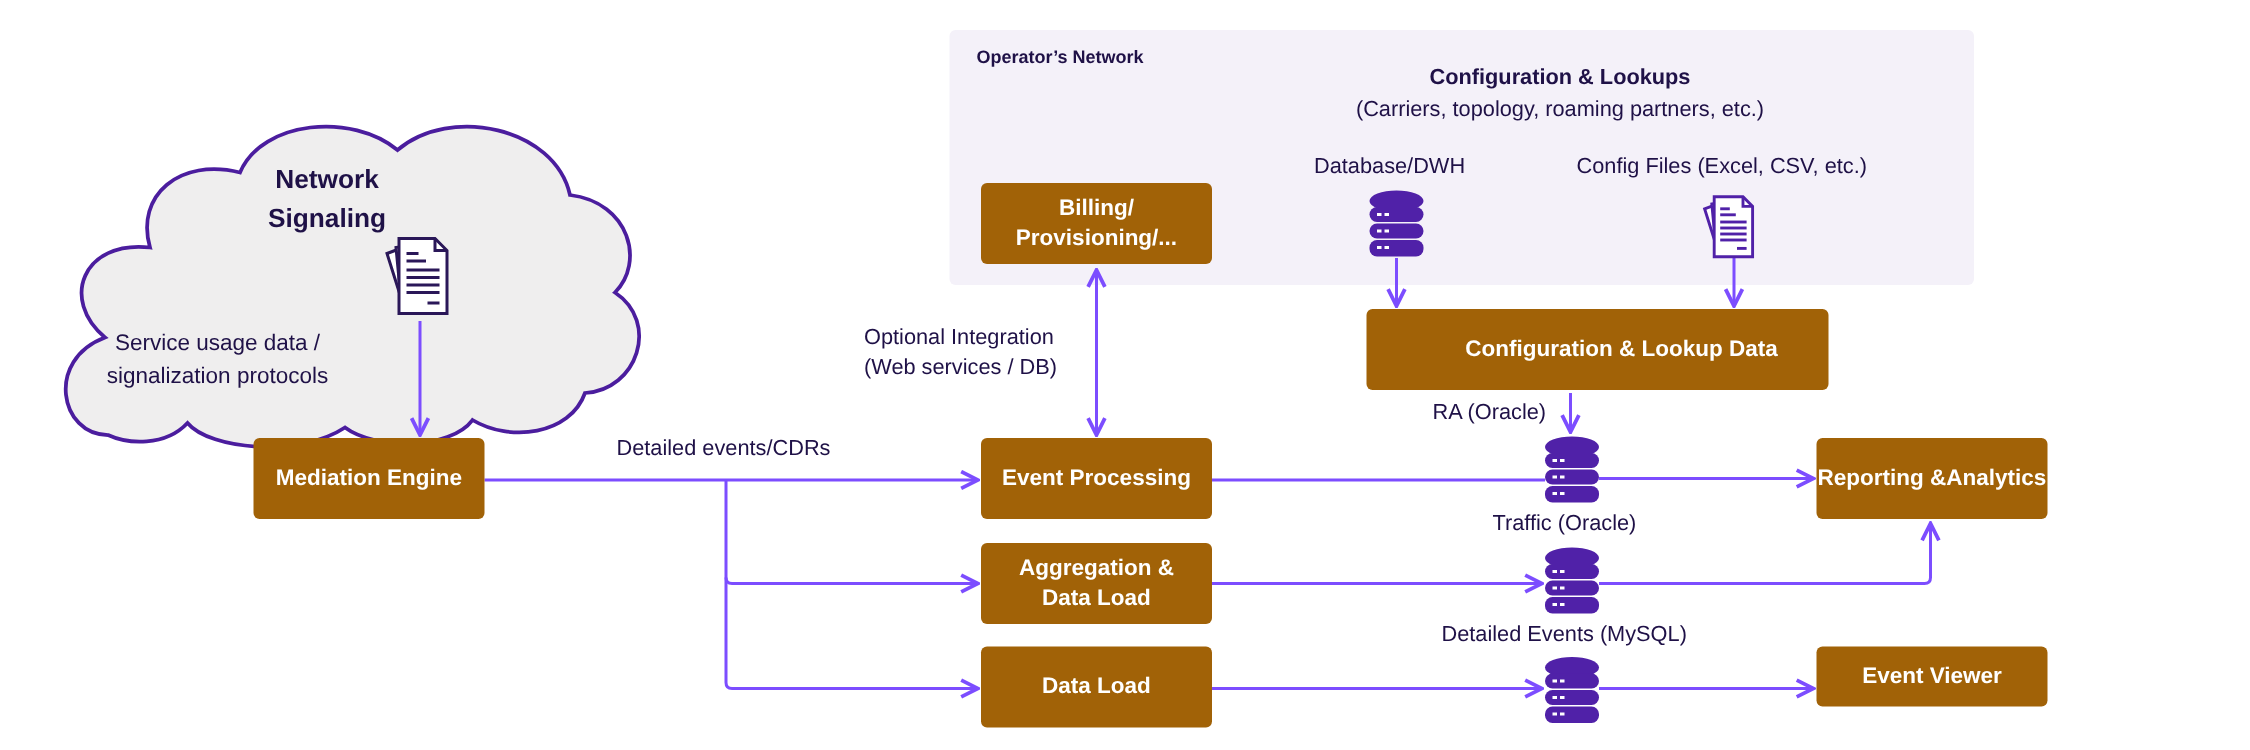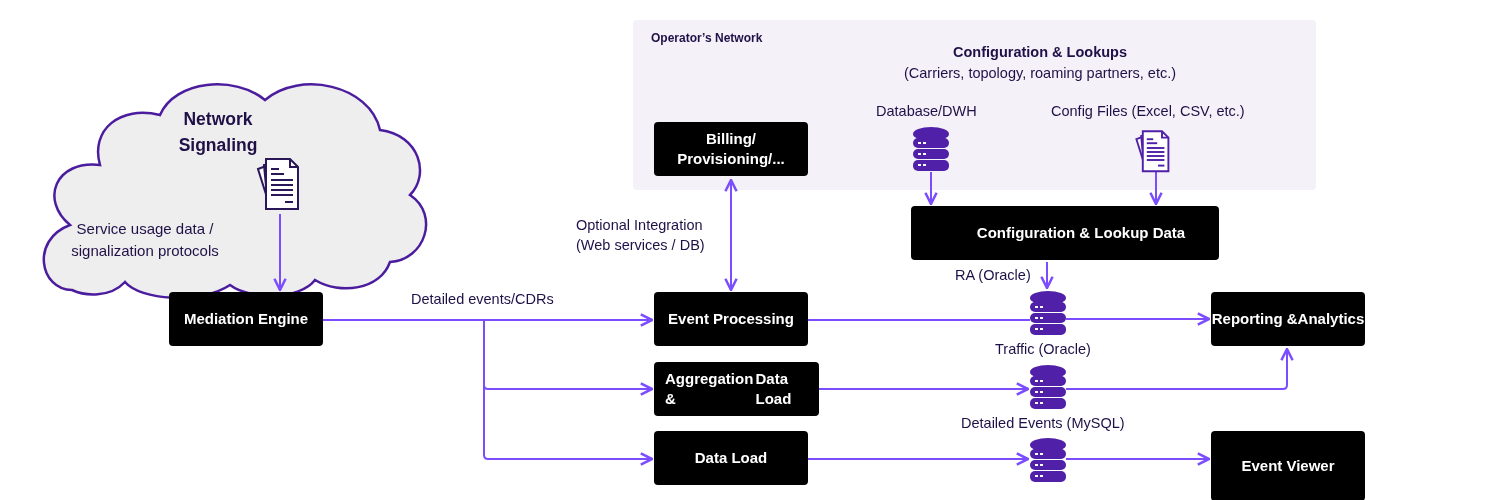--- a/index.html
+++ b/index.html
@@ -1,21 +1,21 @@
 <!DOCTYPE html>
 <html><head>
 <meta charset="utf-8">
 <style>
   html, body { margin:0; padding:0; background:#ffffff; }
   body { width:1500px; height:500px; position:relative; overflow:hidden; font-family:"Liberation Sans", sans-serif; color:#1f1147; }
   .abs { position:absolute; }
   #wires { position:absolute; left:0; top:0; width:1500px; height:500px; pointer-events:none; }
   .zone { background:#f4f1f9; border-radius:4px; }
   .zone-title { font-weight:700; font-size:12px; color:#1f1147; }
-  .box { position:absolute; background:#000000; color:#ffffff; border-radius:4px; display:flex; align-items:center; justify-content:center; font-weight:700; font-size:15px; line-height:20px; }
+  .box { position:absolute; background:#a16207; color:#ffffff; border-radius:4px; display:flex; align-items:center; justify-content:center; text-align:center; font-weight:700; font-size:15px; line-height:20px; }
   .label { position:absolute; font-size:14.5px; color:#1f1147; white-space:nowrap; line-height:20px; }
   .label.center { text-align:center; }
   .bold { font-weight:700; }
   .icon { position:absolute; }
 </style>
 </head>
 <body>
 
 <div class="abs zone" style="left:633px; top:20px; width:683px; height:170px;"></div>
 <div class="abs zone-title" style="left:651px; top:31px;">Operator’s Network</div>
@@ -169,31 +169,31 @@
       <rect x="11" y="38" width="3" height="2"></rect>
     </g>
 </svg>
 
 <div class="box" style="left:169px; top:292px; width:154px; height:54px;">Mediation Engine</div>
 <div class="box" style="left:654px; top:122px; width:154px; height:54px; flex-direction:column;">
   <div>Billing/</div>
   <div>Provisioning/...</div>
 </div>
 <div class="box" style="left:654px; top:292px; width:154px; height:54px;">Event Processing</div>
-<div class="box" style="left:654px; top:362px; width:154px; height:54px; padding-left:11px;">
+<div class="box" style="left:654px; top:362px; width:154px; height:54px; flex-direction:column;">
   <div>Aggregation &amp;</div>
   <div>Data Load</div>
 </div>
 <div class="box" style="left:654px; top:431px; width:154px; height:54px;">Data Load</div>
 <div class="box" style="left:911px; top:206px; width:276px; height:54px;padding-left:32px;">Configuration &amp; Lookup Data</div>
 <div class="box" style="left:1211px; top:292px; width:154px; height:54px; flex-direction:row;">
   <div>Reporting &amp;</div>
   <div>Analytics</div>
 </div>
-<div class="box" style="left:1211px; top:431px; width:154px; height:70px;">Event Viewer</div>
+<div class="box" style="left:1211px; top:431px; width:154px; height:40px;">Event Viewer</div>
 
 <div class="label" style="left:411px; top:289px;">Detailed events/CDRs</div>
 <div class="label" style="left:576px; top:215px; line-height:20px;">
   <div>Optional Integration</div>
   <div>(Web services / DB)</div>
 </div>
 <div class="label" style="left:955px; top:265px;">RA (Oracle)</div>
 <div class="label" style="left:995px; top:339px;">Traffic (Oracle)</div>
 <div class="label" style="left:961px; top:413px;">Detailed Events (MySQL)</div>
 

